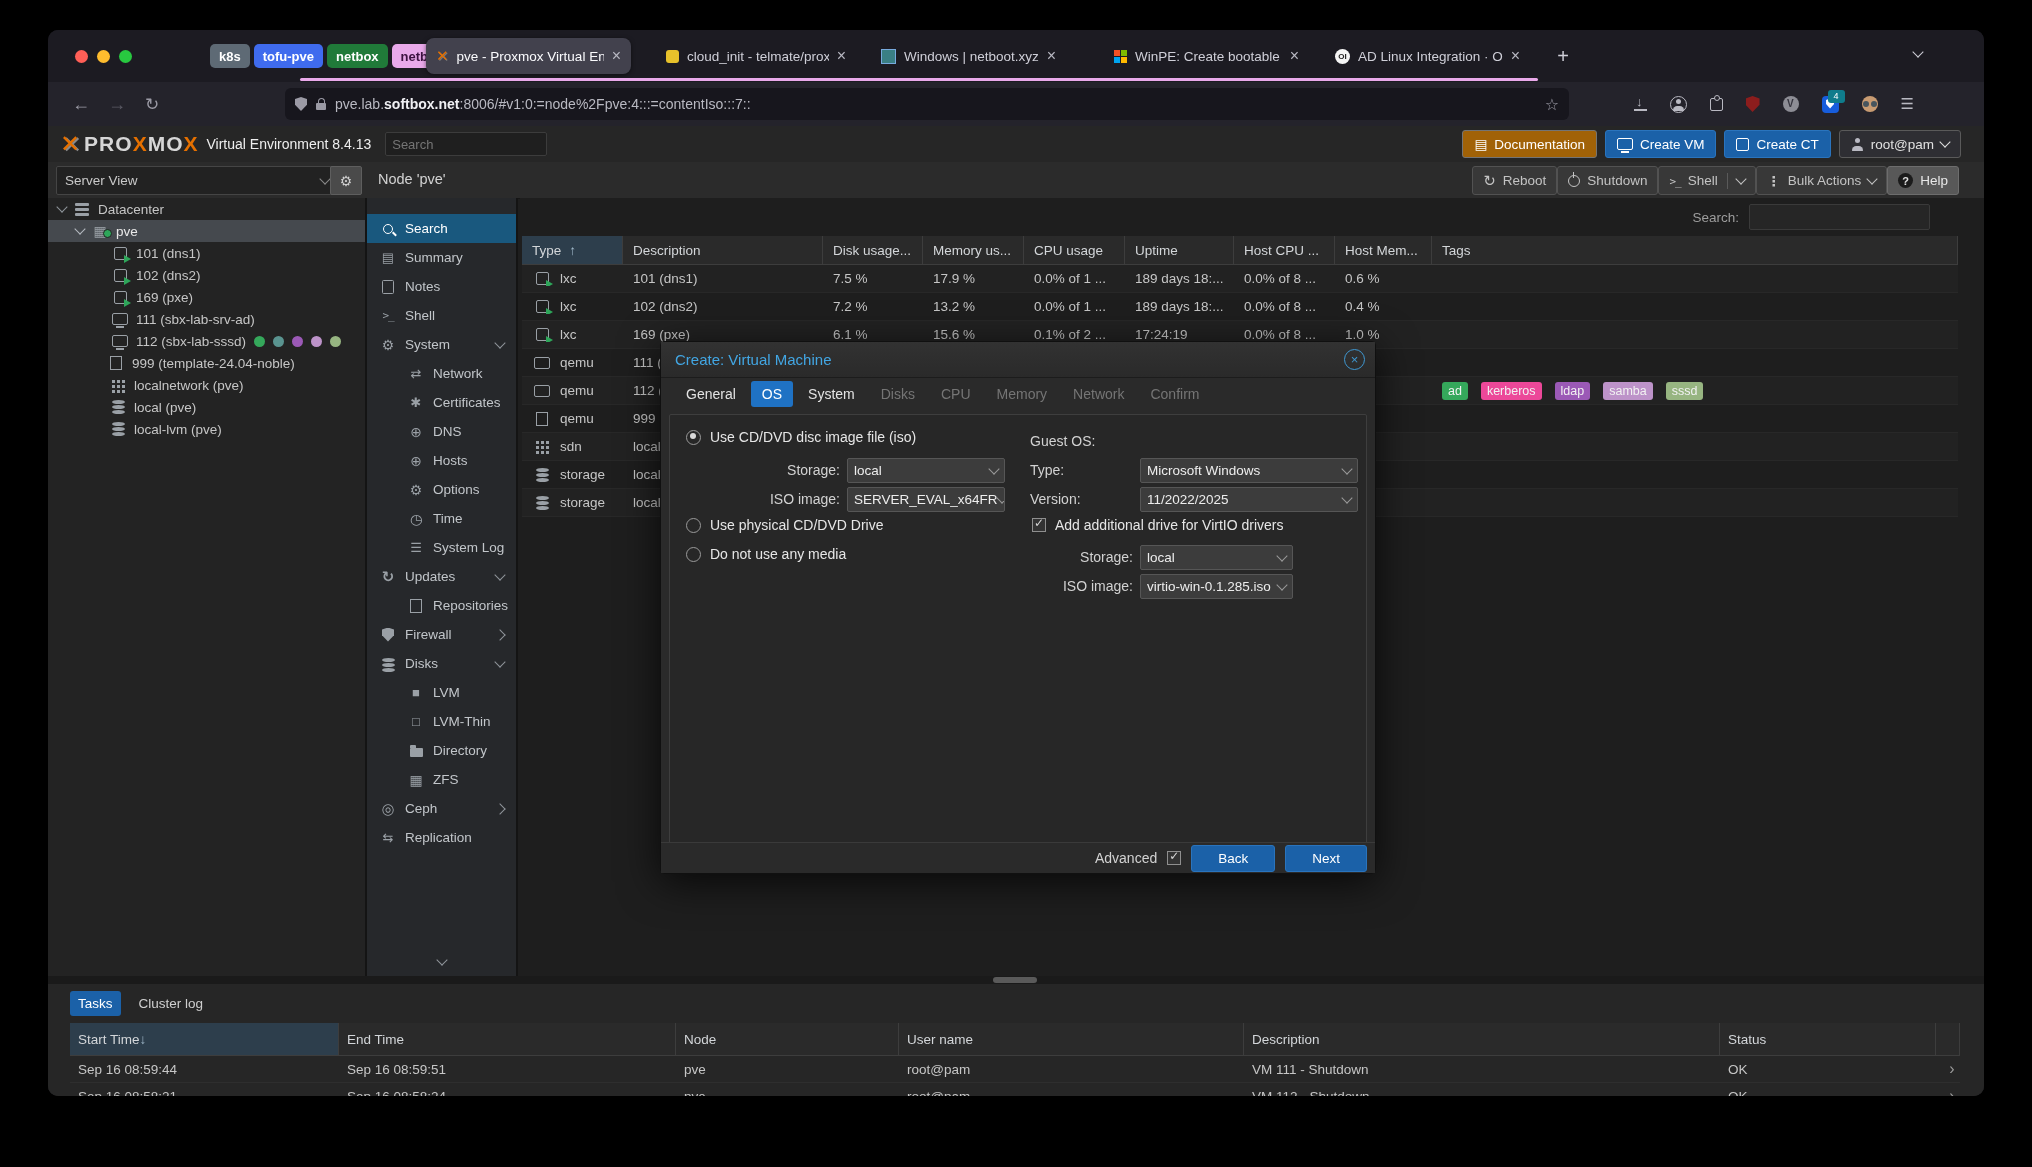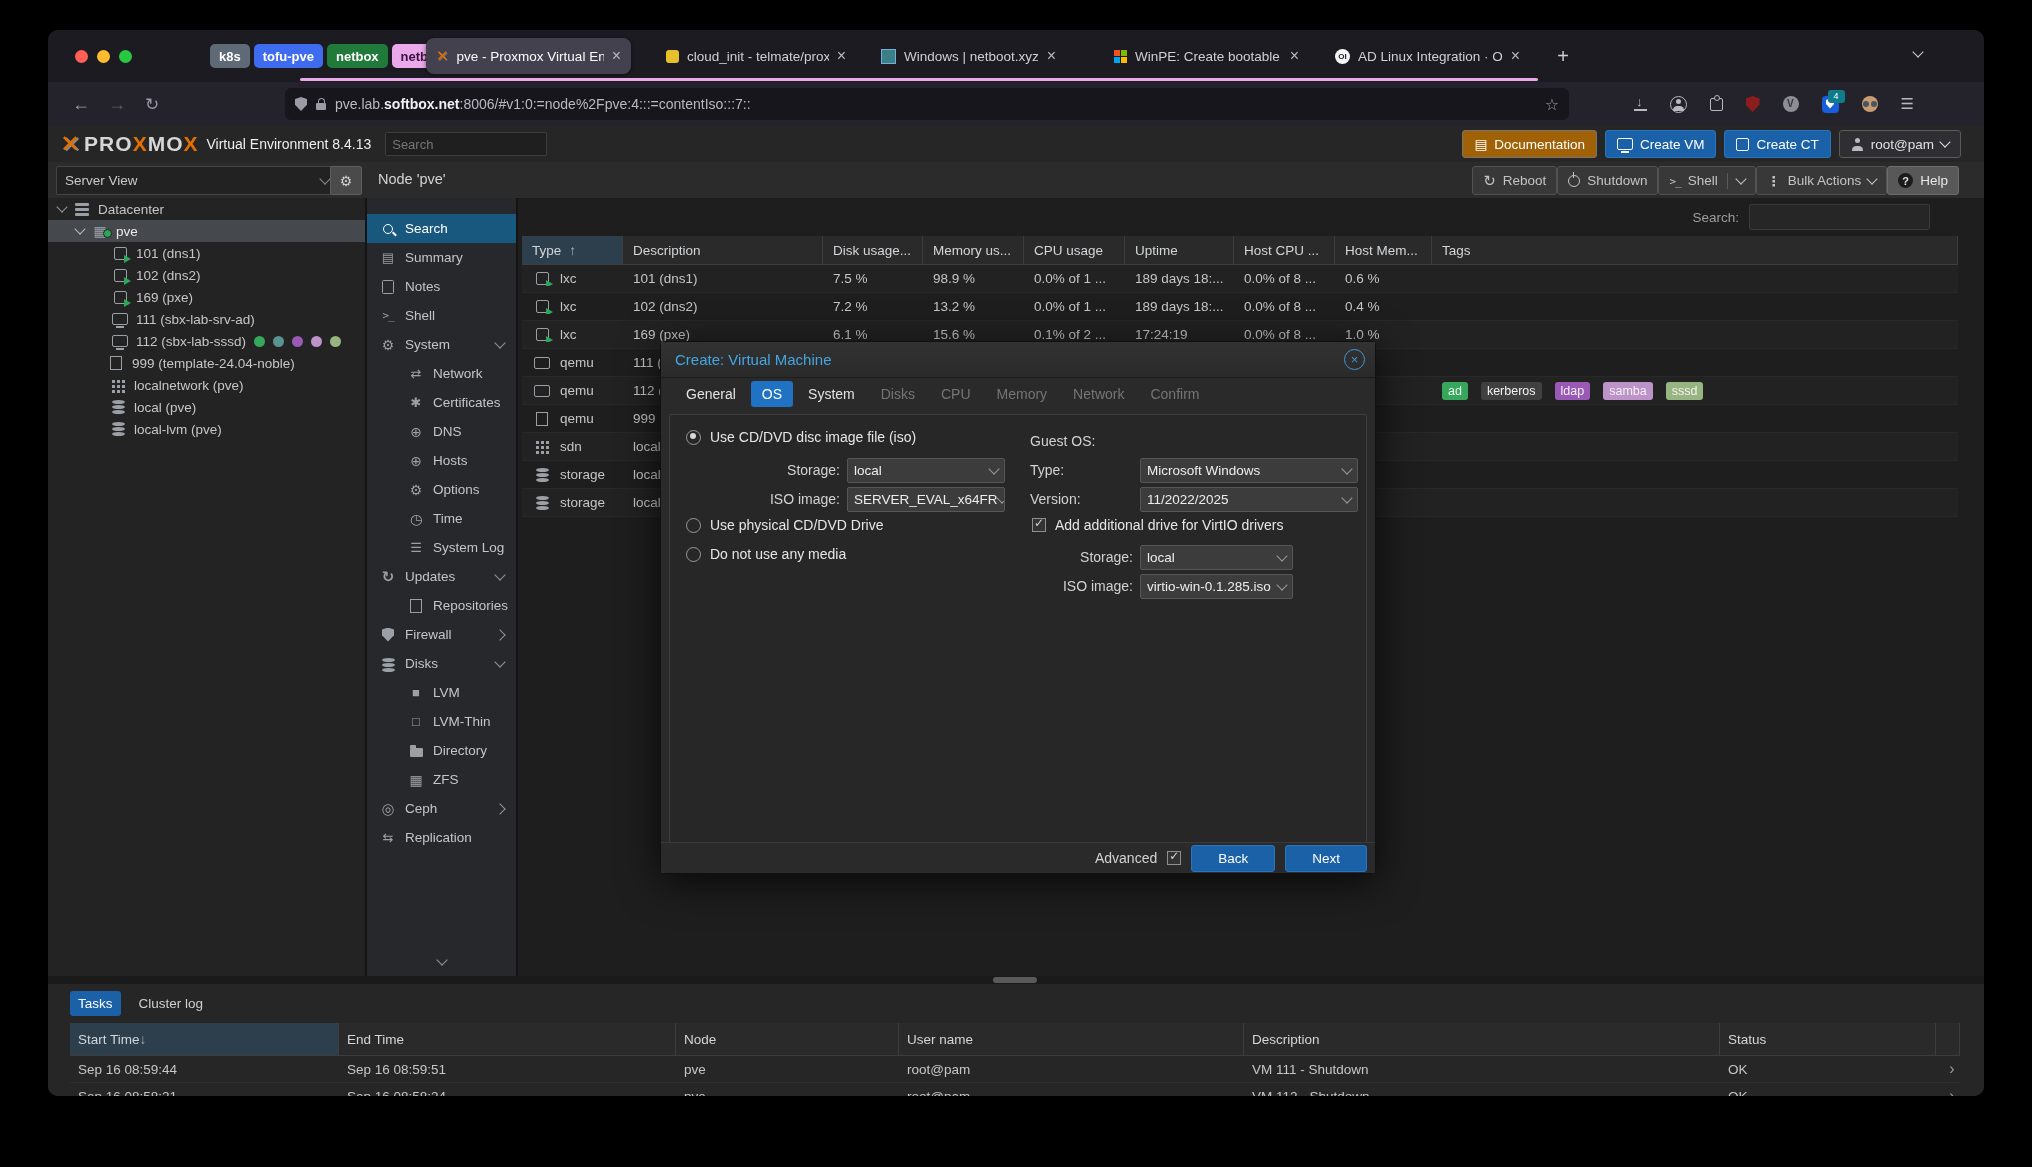--- a/index.html
+++ b/index.html
@@ -548,21 +548,21 @@
         </div>
         <div class="grow">
           <div>
                 <span class="tico">
                   <span class="i-cube run"></span>
                 </span>
                 <span>lxc</span>
               </div>
           <div>101 (dns1)</div>
               <div>7.5 %</div>
-              <div>98.9 %</div>
+              <div>17.9 %</div>
               <div>0.0% of 1 ...</div>
               <div>189 days 18:...</div>
               <div>0.0% of 8 ...</div>
               <div>0.6 %</div>
               <div></div>
         </div>
         <div class="grow">
           <div>
                 <span class="tico">
                   <span class="i-cube run"></span>
@@ -619,21 +619,21 @@
               </div>
           <div>112 (sbx-lab-sssd)</div>
               <div></div>
               <div></div>
               <div></div>
               <div></div>
               <div></div>
               <div></div>
           <div>
             <span class="tag" style="background: rgb(53, 168, 91);">ad</span>
-            <span class="tag" style="background: #404040;">kerberos</span>
+            <span class="tag" style="background: #ec4899;">kerberos</span>
             <span class="tag" style="background: rgb(155, 89, 182);">ldap</span>
             <span class="tag" style="background: rgb(189, 147, 201);">samba</span>
             <span class="tag" style="background: rgb(151, 181, 129);">sssd</span>
           </div>
         </div>
         <div class="grow">
           <div>
                 <span class="tico">
                   <span class="i-copy" style="background:#1e1e1e;"></span>
                 </span>

